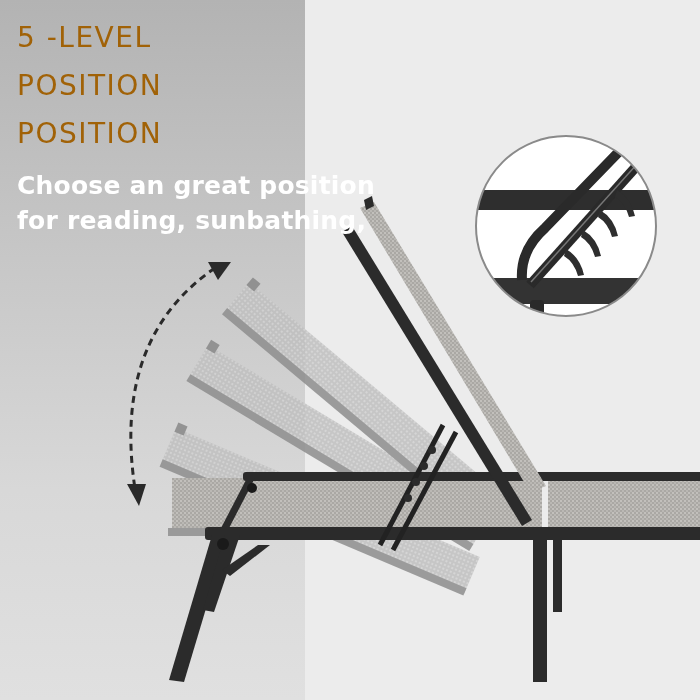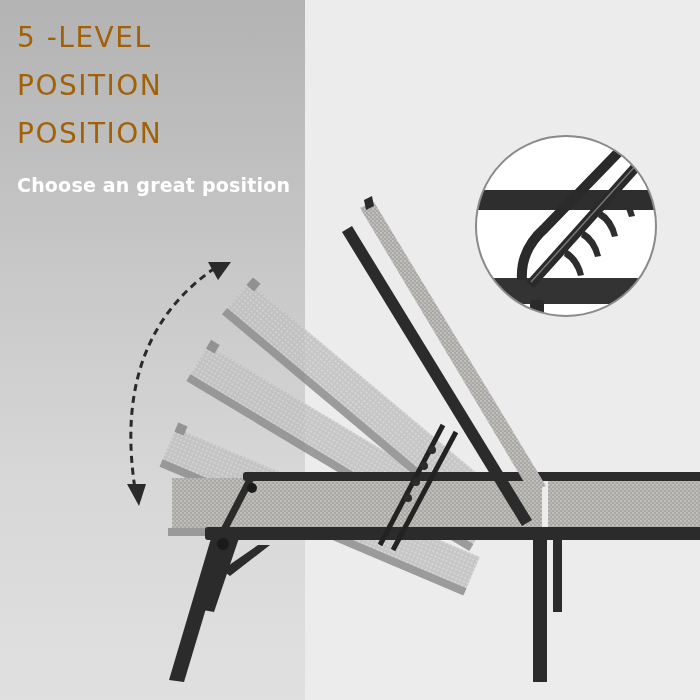--- a/index.html
+++ b/index.html
@@ -2,21 +2,21 @@
 <html><head>
 <meta charset="utf-8">
 <style>
   html, body { margin:0; padding:0; }
   body { width:700px; height:700px; overflow:hidden; position:relative; background:#ededed; font-family:"DejaVu Sans", sans-serif; }
   .panel-left { position:absolute; left:0; top:0; width:305px; height:700px;
     background:linear-gradient(180deg,#b3b3b3 0%,#c6c6c6 35%,#d8d8d8 70%,#e0e0e0 100%); }
   .panel-right { position:absolute; left:305px; top:0; width:395px; height:700px; background:#ececec; }
   .headline { position:absolute; left:17px; top:14px; color:#a16207; font-weight:normal; font-size:28px; line-height:48px; letter-spacing:1.5px; }
   .headline div { white-space:nowrap; }
-  .subtext { position:absolute; left:17px; top:168px; color:#fff; font-size:19px; line-height:35px; font-weight:bold; letter-spacing:0.2px; }
+  .subtext { position:absolute; left:17px; top:168px; color:#fff; font-size:25px; line-height:35px; font-weight:bold; letter-spacing:0.2px; }
   .subtext div { white-space:nowrap; }
   svg.scene { position:absolute; left:0; top:0; }
 </style>
 </head>
 <body>
 
 <div class="panel-left"></div>
 <div class="panel-right"></div>
 
 <svg class="scene" width="700" height="700" viewBox="0 0 700 700">
@@ -114,13 +114,14 @@
 </svg>
 
 <div class="headline">
   <div>5 -LEVEL</div>
   <div>POSITION</div>
   <div>POSITION</div>
 </div>
 
 <div class="subtext">
   <div>Choose an great position</div>
+  <div>for reading, sunbathing,</div>
 </div>
 
 </body></html>

